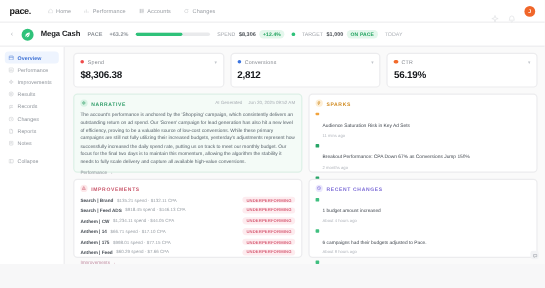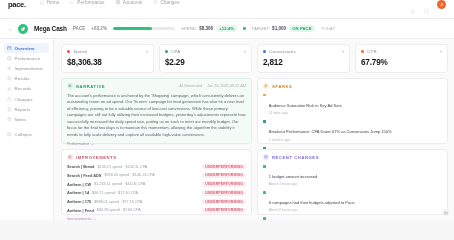--- a/index.html
+++ b/index.html
@@ -8,21 +8,21 @@
     font-family: "Liberation Sans", sans-serif;
     background: #f7f7f8;
     color: #1f2328;
     overflow: hidden;
   }
   .app { width: 454px; height: 220px; display: flex; flex-direction: column; background:#fafafa; }
 
   
   .topnav {
     height: 19px; background: #ffffff; border-bottom: 1px solid #ececee;
-    display: flex; align-items: flex-start; padding: 0 8px; flex: 0 0 19px;
+    display: flex; align-items: center; padding: 0 8px; flex: 0 0 19px;
   }
   .brand { font-size: 7.5px; font-weight: 700; letter-spacing: -0.3px; color: #1a1a1a; margin-right: 14px; }
   .navitems { display: flex; align-items: center; gap: 11px; flex: 1; }
   .navitem { display: flex; align-items: center; gap: 2.5px; font-size: 4.6px; color: #9ca0a6; letter-spacing:.1px; }
   .navitem .ic { width: 4.5px; height: 4.5px; opacity: .55; display:block; }
   .navright { display: flex; align-items: center; gap: 7px; }
   .iconbtn { width: 7px; height: 7px; opacity: .35; display:block; }
   .avatar {
     width: 9px; height: 9px; border-radius: 50%; background: #f0662a;
     color: #fff; font-size: 4.4px; display: flex; align-items: center;
@@ -308,41 +308,33 @@
         <div class="mcard">
           <div class="mtop">
             <span class="mdot" id="dot0" style="background: rgb(239, 75, 75);"></span>
             <span class="mlabel">Spend</span>
             <span class="mchev">▾</span>
           </div>
           <div class="mvalue">$8,306.38</div>
         </div>
         <div class="mcard">
           <div class="mtop">
-            <span class="mdot" id="dot1" style="background: rgb(39, 165, 103);"></span>
-            <span class="mlabel">CPA</span>
-            <span class="mchev">▾</span>
-          </div>
-          <div class="mvalue">$2.29</div>
-        </div>
-        <div class="mcard">
-          <div class="mtop">
             <span class="mdot" id="dot2" style="background: rgb(59, 116, 224);"></span>
             <span class="mlabel">Conversions</span>
             <span class="mchev">▾</span>
           </div>
           <div class="mvalue">2,812</div>
         </div>
         <div class="mcard">
           <div class="mtop">
             <span class="mdot" id="dot3" style="background: rgb(242, 106, 42);"></span>
             <span class="mlabel">CTR</span>
             <span class="mchev">▾</span>
           </div>
-          <div class="mvalue">67.79%</div>
+          <div class="mvalue">56.19%</div>
         </div>
       </div>
 
       <div class="panels">
         <div class="panel narrative">
           <div class="phead">
             <span class="pbadge green">
               <svg viewBox="0 0 16 16" fill="none" stroke="#2c9b66" stroke-width="1.8">
                     <path d="M8 2l1.4 4.6L14 8l-4.6 1.4L8 14l-1.4-4.6L2 8l4.6-1.4z"></path>
                   </svg>

